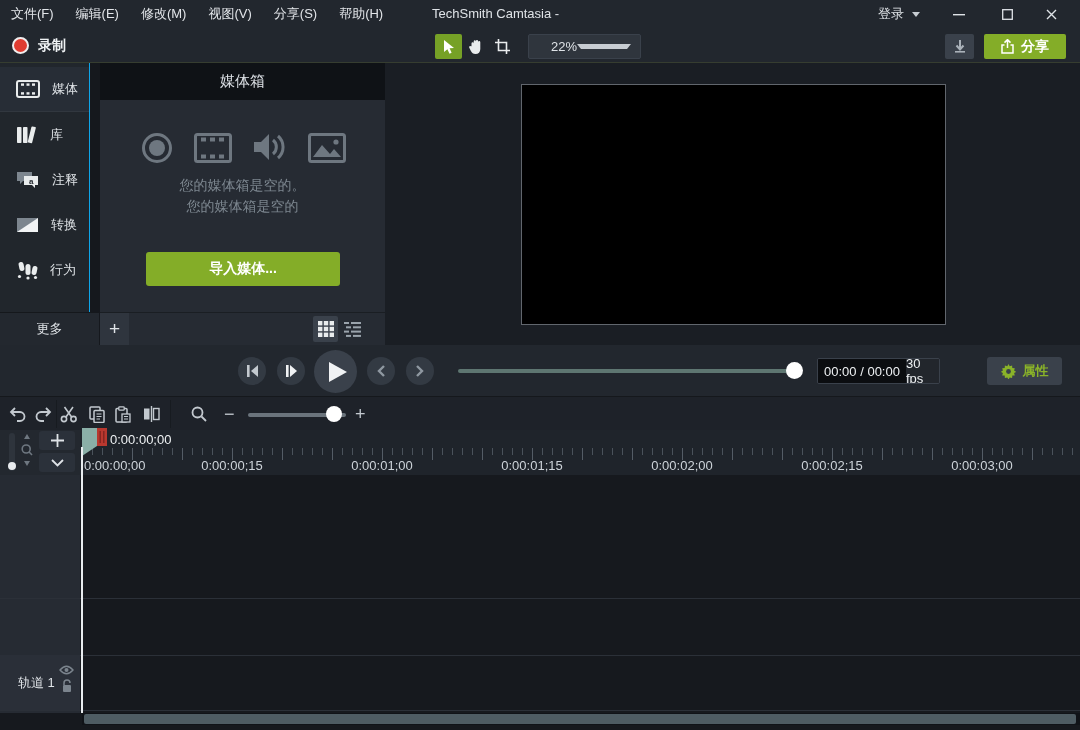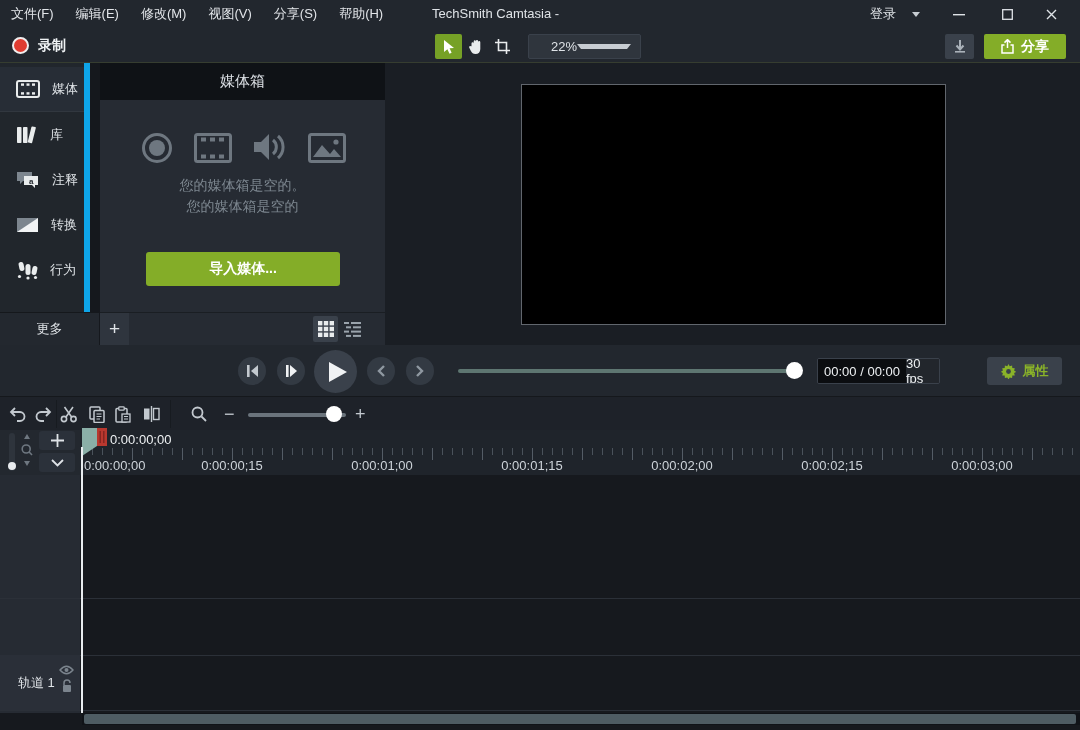--- a/index.html
+++ b/index.html
@@ -8,40 +8,40 @@
     position:relative; width:1080px; height:730px; overflow:hidden;
     background:#15181d; font-family:"Liberation Sans","DejaVu Sans",sans-serif;
     color:#e6e9ec; -webkit-font-smoothing:antialiased; user-select:none;
   }
   .abs { position:absolute; }
 
   
   .menubar { left:0; top:0; width:1080px; height:28px; background:#22272e; display:flex; align-items:center; }
   .menu-item { font-size:13px; color:#e2e5e9; padding:0 11px; line-height:28px; cursor:default; }
   .win-title { position:absolute; left:432px; top:0; line-height:28px; font-size:13px; color:#dfe3e7; }
-  .signin { position:absolute; right:160px; top:0; line-height:28px; font-size:13px; color:#dfe3e7; display:flex; align-items:center; gap:16px; }
+  .signin { position:absolute; right:160px; top:0; line-height:28px; font-size:13px; color:#dfe3e7; display:flex; align-items:center; gap:8px; }
   .caret-down { width:0; height:0; border-left:4px solid transparent; border-right:4px solid transparent; border-top:5px solid #c7ccd2; display:inline-block; }
   .win-btn { position:absolute; top:0; width:34px; height:28px; display:flex; align-items:center; justify-content:center; color:#dfe3e7; font-size:14px; }
   .win-min { right:104px; } .win-max { right:56px; } .win-close { right:12px; }
 
   
   .toolbar { left:0; top:28px; width:1080px; height:35px; background:#22272e; border-bottom:1px solid #363d30; }
   .rec-btn { position:absolute; left:8px; top:4px; height:27px; display:flex; align-items:center; gap:9px; padding:0 4px; }
   .rec-dot { width:17px; height:17px; border-radius:50%; background:#e03c31; border:2px solid #f0eeee; }
   .rec-label { font-size:14px; font-weight:bold; color:#eef1f3;text-align:center; }
   .tool-btn { position:absolute; top:6px; width:27px; height:25px; display:flex; align-items:center; justify-content:center; border-radius:2px; }
   .tool-sel { background:#76a126; }
   .zoom-dd { position:absolute; left:528px; top:6px; width:113px; height:25px; background:#2f353d; border:1px solid #3a414b; border-radius:2px; display:flex; align-items:center; }
   .zoom-dd span { font-size:13px; color:#dfe3e7; padding-left:22px; flex:1; }
   .zoom-dd .caret-down { margin-right:9px; }
   .dl-btn { position:absolute; left:945px; top:6px; width:29px; height:25px; background:#3a414b; border-radius:2px; display:flex; align-items:center; justify-content:center; }
   .share-btn { position:absolute; left:984px; top:6px; width:82px; height:25px; background:#84ad28; border-radius:2px; display:flex; align-items:center; justify-content:center; gap:7px; color:#fff; font-size:14px; font-weight:bold; }
 
   
-  .sidebar { left:0; top:63px; width:90px; height:282px; background:#21262c; border-right:6px solid #0ea5e9; }
+  .sidebar { left:0; top:63px; width:90px; height:282px; background:#21262c; border-right:1px solid #0ea5e9; }
   .side-item { position:relative; height:45px; display:flex; align-items:center; gap:12px; padding-left:16px; }
   .side-item.sel { background:#272d36; border-bottom:1px solid #31373f; }
   .side-label { font-size:13px; color:#dfe3e7; }
   .more-row { position:absolute; left:0; top:249px; width:99px; height:33px; border-top:1px solid #15181c; display:flex; align-items:center; justify-content:center; font-size:13px; color:#dfe3e7; background:#23282f; }
 
   
   .mediabin { left:100px; top:63px; width:285px; height:282px; background:#262b33; }
   .mb-header { height:37px; background:#0f1216; display:flex; align-items:center; justify-content:center; font-size:15px; color:#dde1e6; }
   .mb-icons { position:absolute; left:0; top:68px; width:285px; display:flex; justify-content:center; gap:20px; }
   .mb-empty { position:absolute; left:0; top:112px; width:285px; text-align:center; font-size:14px; line-height:21px; color:#7d8790; }

